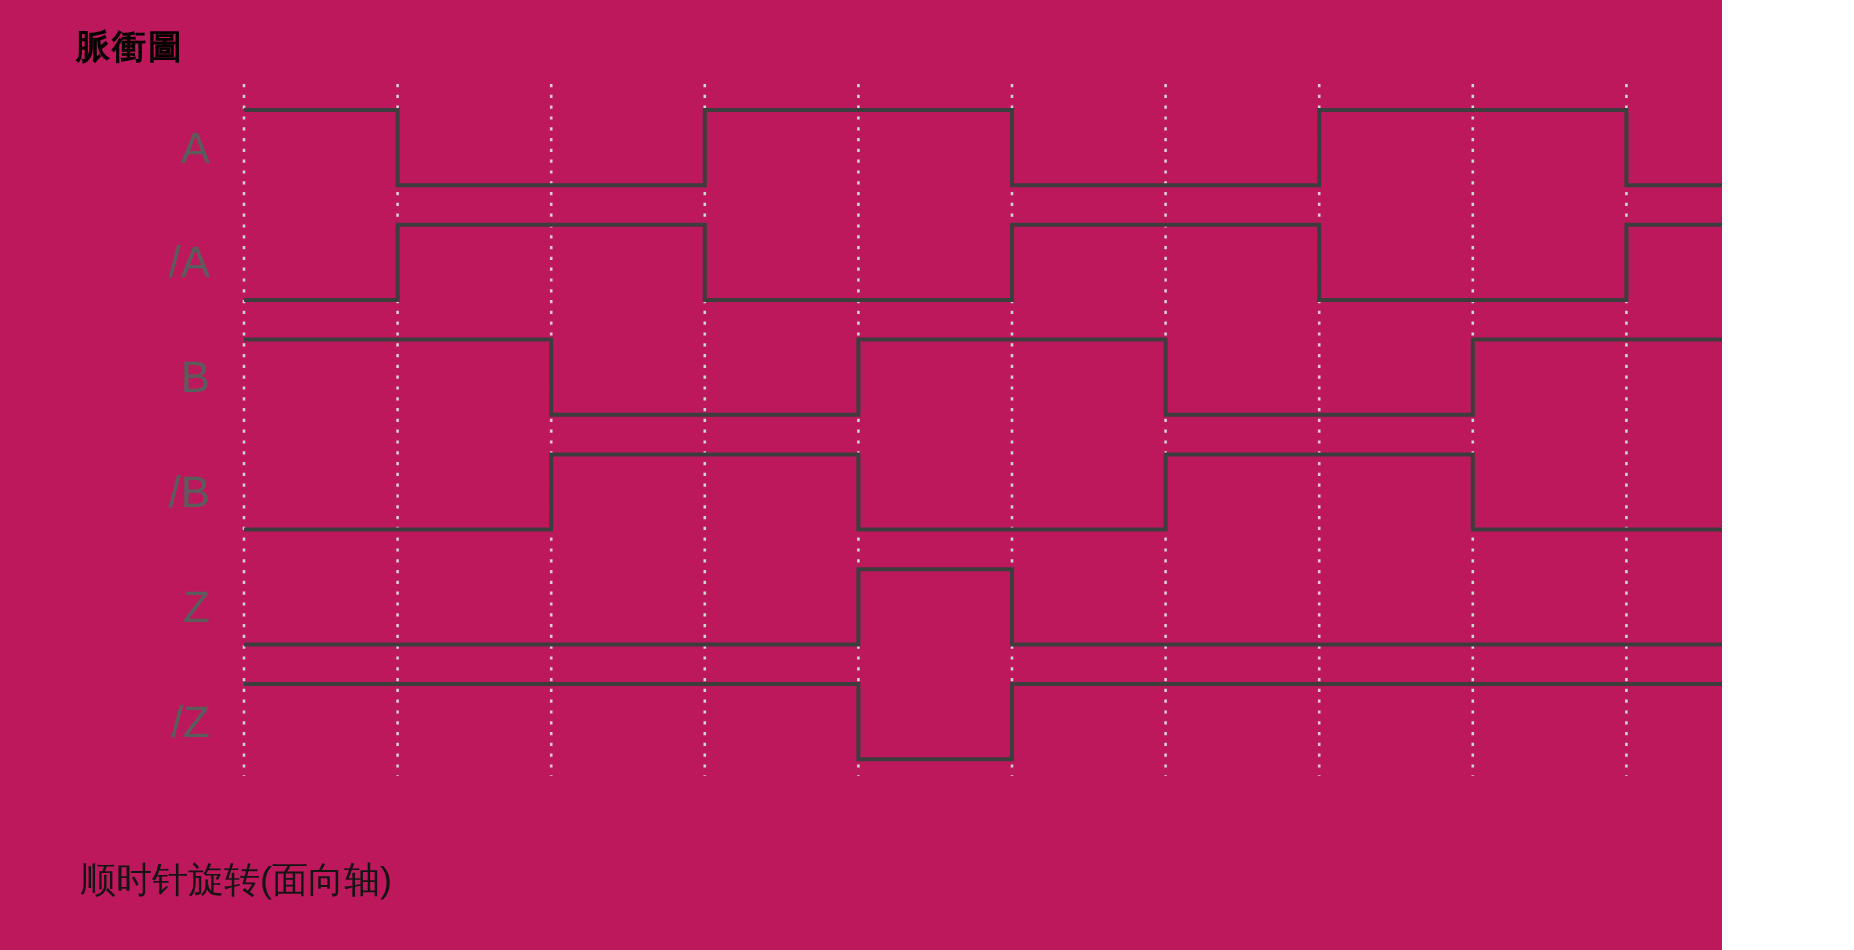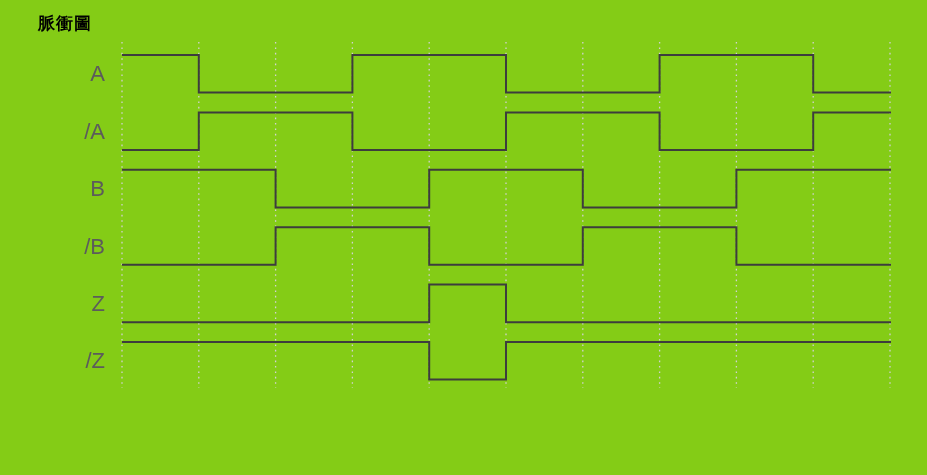--- a/index.html
+++ b/index.html
@@ -1,20 +1,20 @@
 <!DOCTYPE html>
 <html><head>
 <meta charset="utf-8">
 <style>
   html, body { margin: 0; padding: 0; background: #ffffff; }
   .page {
     position: relative;
-    width: 927px;
+    width: 861px;
     height: 475px;
-    background: #84cc16;
+    background: #be185d;
     font-family: "Liberation Sans", sans-serif;
     overflow: hidden;
   }
   .title {
     position: absolute;
     left: 38px;
     top: 12px;
     font-size: 17px;
     font-weight: bold;
     color: #000000;
@@ -61,13 +61,14 @@
       <polyline points="122.0,169.8 275.6,169.8 275.6,207.4 429.2,207.4 429.2,169.8 582.8,169.8 582.8,207.4 736.4,207.4 736.4,169.8 891.0,169.8" fill="none" stroke="#3d3d3d" stroke-width="2" stroke-linejoin="miter"></polyline>
       <text x="105" y="196.1" text-anchor="end" fill="#5c5c5c" font-size="22">B</text>
       <polyline points="122.0,264.8 275.6,264.8 275.6,227.2 429.2,227.2 429.2,264.8 582.8,264.8 582.8,227.2 736.4,227.2 736.4,264.8 891.0,264.8" fill="none" stroke="#3d3d3d" stroke-width="2" stroke-linejoin="miter"></polyline>
       <text x="105" y="253.5" text-anchor="end" fill="#5c5c5c" font-size="22">/B</text>
       <polyline points="122.0,322.2 429.2,322.2 429.2,284.6 506.0,284.6 506.0,322.2 891.0,322.2" fill="none" stroke="#3d3d3d" stroke-width="2" stroke-linejoin="miter"></polyline>
       <text x="105" y="310.9" text-anchor="end" fill="#5c5c5c" font-size="22">Z</text>
       <polyline points="122.0,342.0 429.2,342.0 429.2,379.6 506.0,379.6 506.0,342.0 891.0,342.0" fill="none" stroke="#3d3d3d" stroke-width="2" stroke-linejoin="miter"></polyline>
       <text x="105" y="368.3" text-anchor="end" fill="#5c5c5c" font-size="22">/Z</text>
     </svg>
 
+  <div class="caption">顺时针旋转(面向轴)</div>
 </div>
 
 </body></html>

